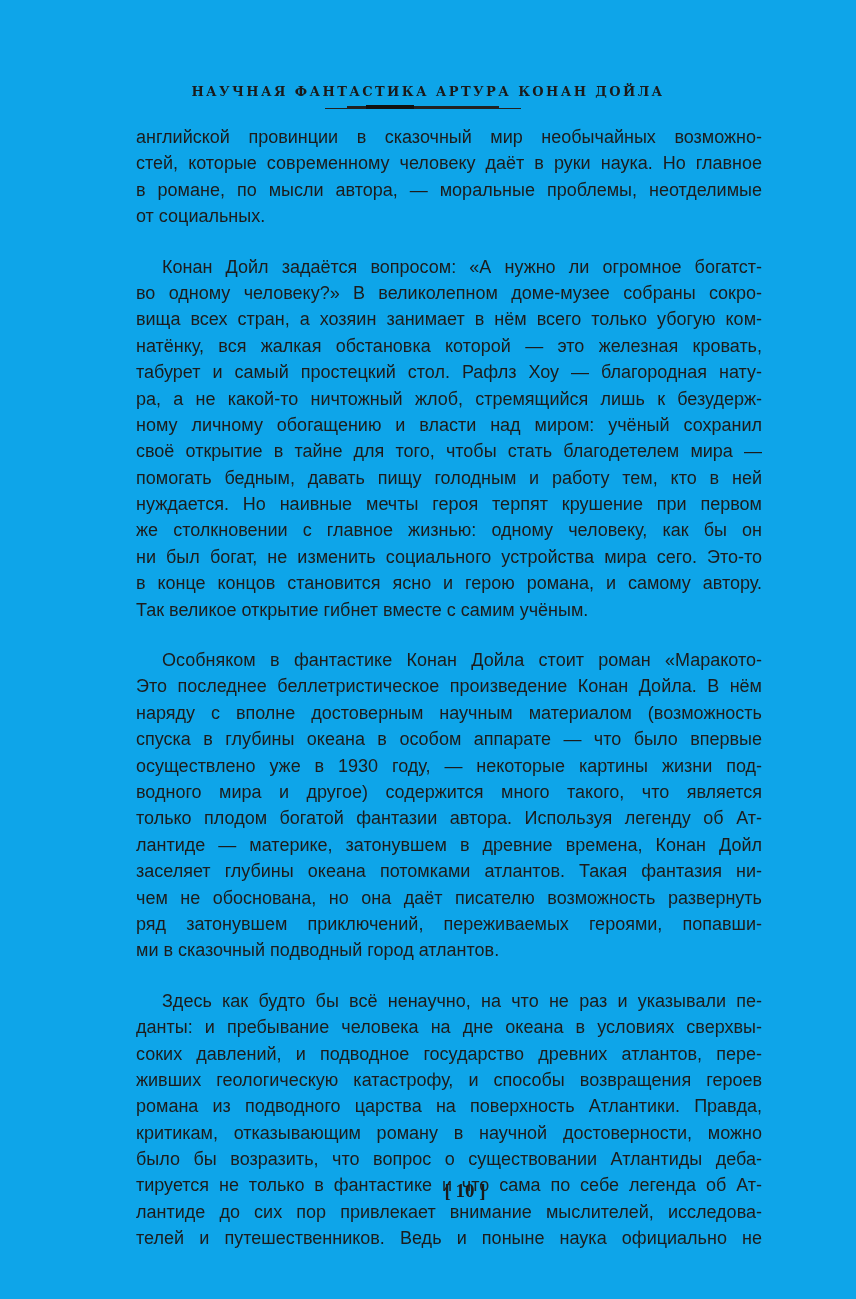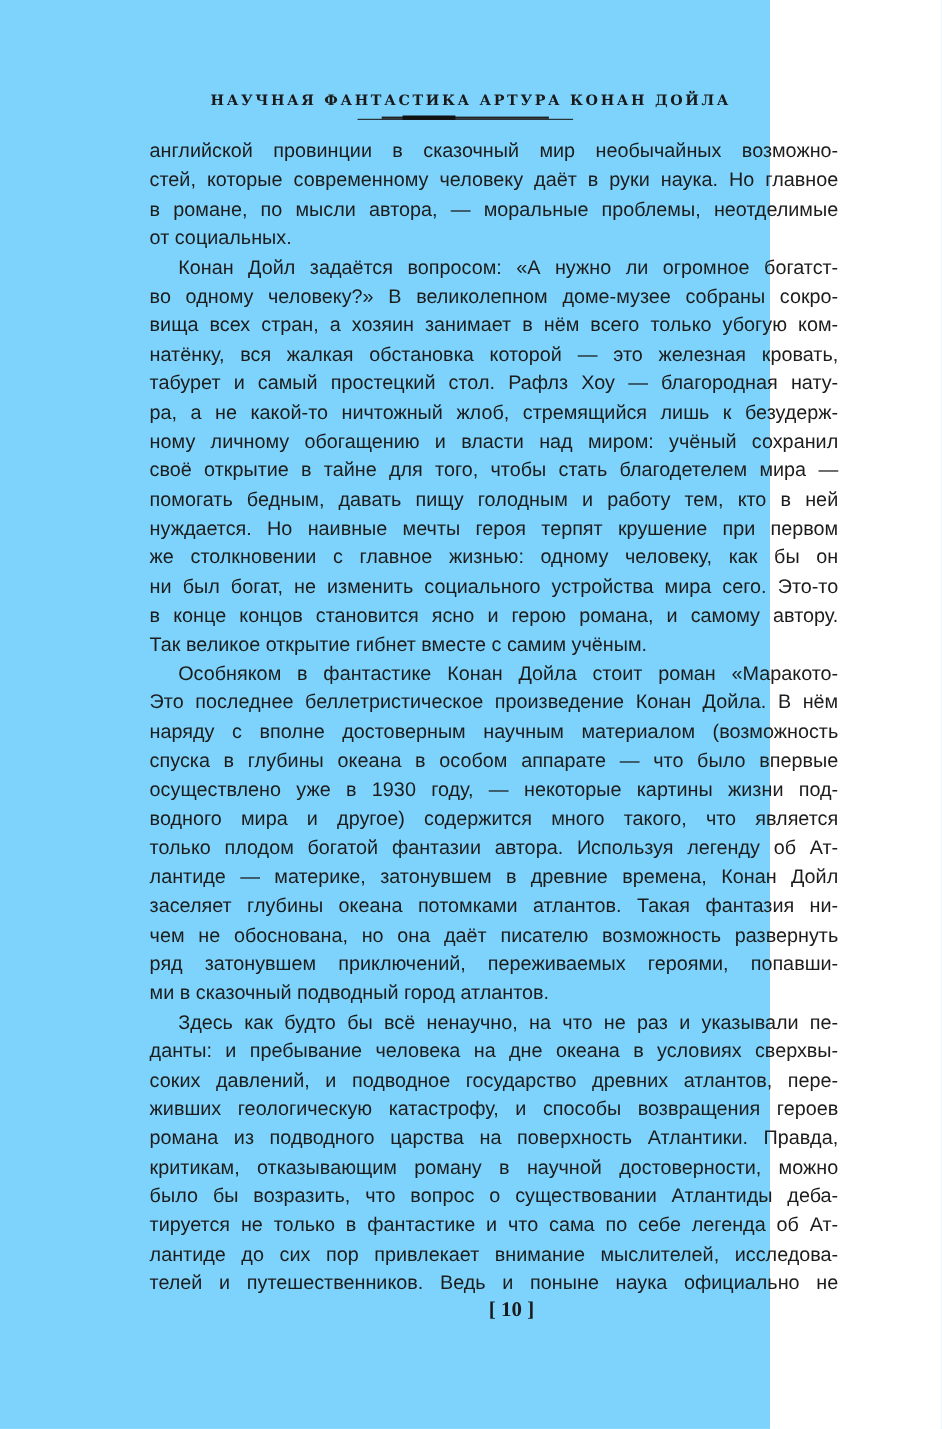--- a/index.html
+++ b/index.html
@@ -1,32 +1,32 @@
 <!DOCTYPE html>
 <html><head>
 <meta charset="utf-8">
 <style>
   html, body { margin: 0; padding: 0; background: #ffffff; }
   body { width: 856px; height: 1299px; position: relative; overflow: hidden; }
-  .page { position: absolute; left: 0; top: 0; width: 700px; height: 1299px; background: #7dd3fc; }
+  .page { position: absolute; left: 0; top: 0; width: 856px; height: 1299px; background: #0ea5e9; }
   .running-head {
     position: absolute; left: 0; width: 856px; top: 84px; text-align: center;
     font-family: "DejaVu Serif", serif; font-weight: bold; font-size: 13px;
     letter-spacing: 2.4px; color: #1a1a1a;
   }
   .rule { position: absolute; top: 108px; left: 325px; width: 196px; height: 1px; background: #222; }
   .rule-mid { position: absolute; top: 106px; left: 347px; width: 152px; height: 2px; background: #222; }
   .rule-core { position: absolute; top: 105px; left: 366px; width: 48px; height: 4px; background: #111; }
   .body-text {
     position: absolute; left: 136px; top: 124px; width: 626px;
     font-family: Liberation Sans, sans-serif; font-size: 18px; line-height: 26.4px; color: #1c1c1c;
   }
   .line { display: block; height: 26.4px; white-space: nowrap; text-align: justify; text-align-last: justify; }
   .line.last { text-align-last: left; }
-  .line.indent { padding-left: 26px; }
+  .line.indent { padding-left: 26px; margin-top: 24px; }
   .folio {
     position: absolute; left: 0; width: 856px; top: 1180px; text-align: center;
     font-family: "Liberation Serif", serif; font-weight: bold; font-size: 19px; color: #1a1a1a; margin-left: 37px;
   }
 </style>
 </head>
 <body>
 
 <div class="page">
   <div class="running-head">НАУЧНАЯ ФАНТАСТИКА АРТУРА КОНАН ДОЙЛА</div>

